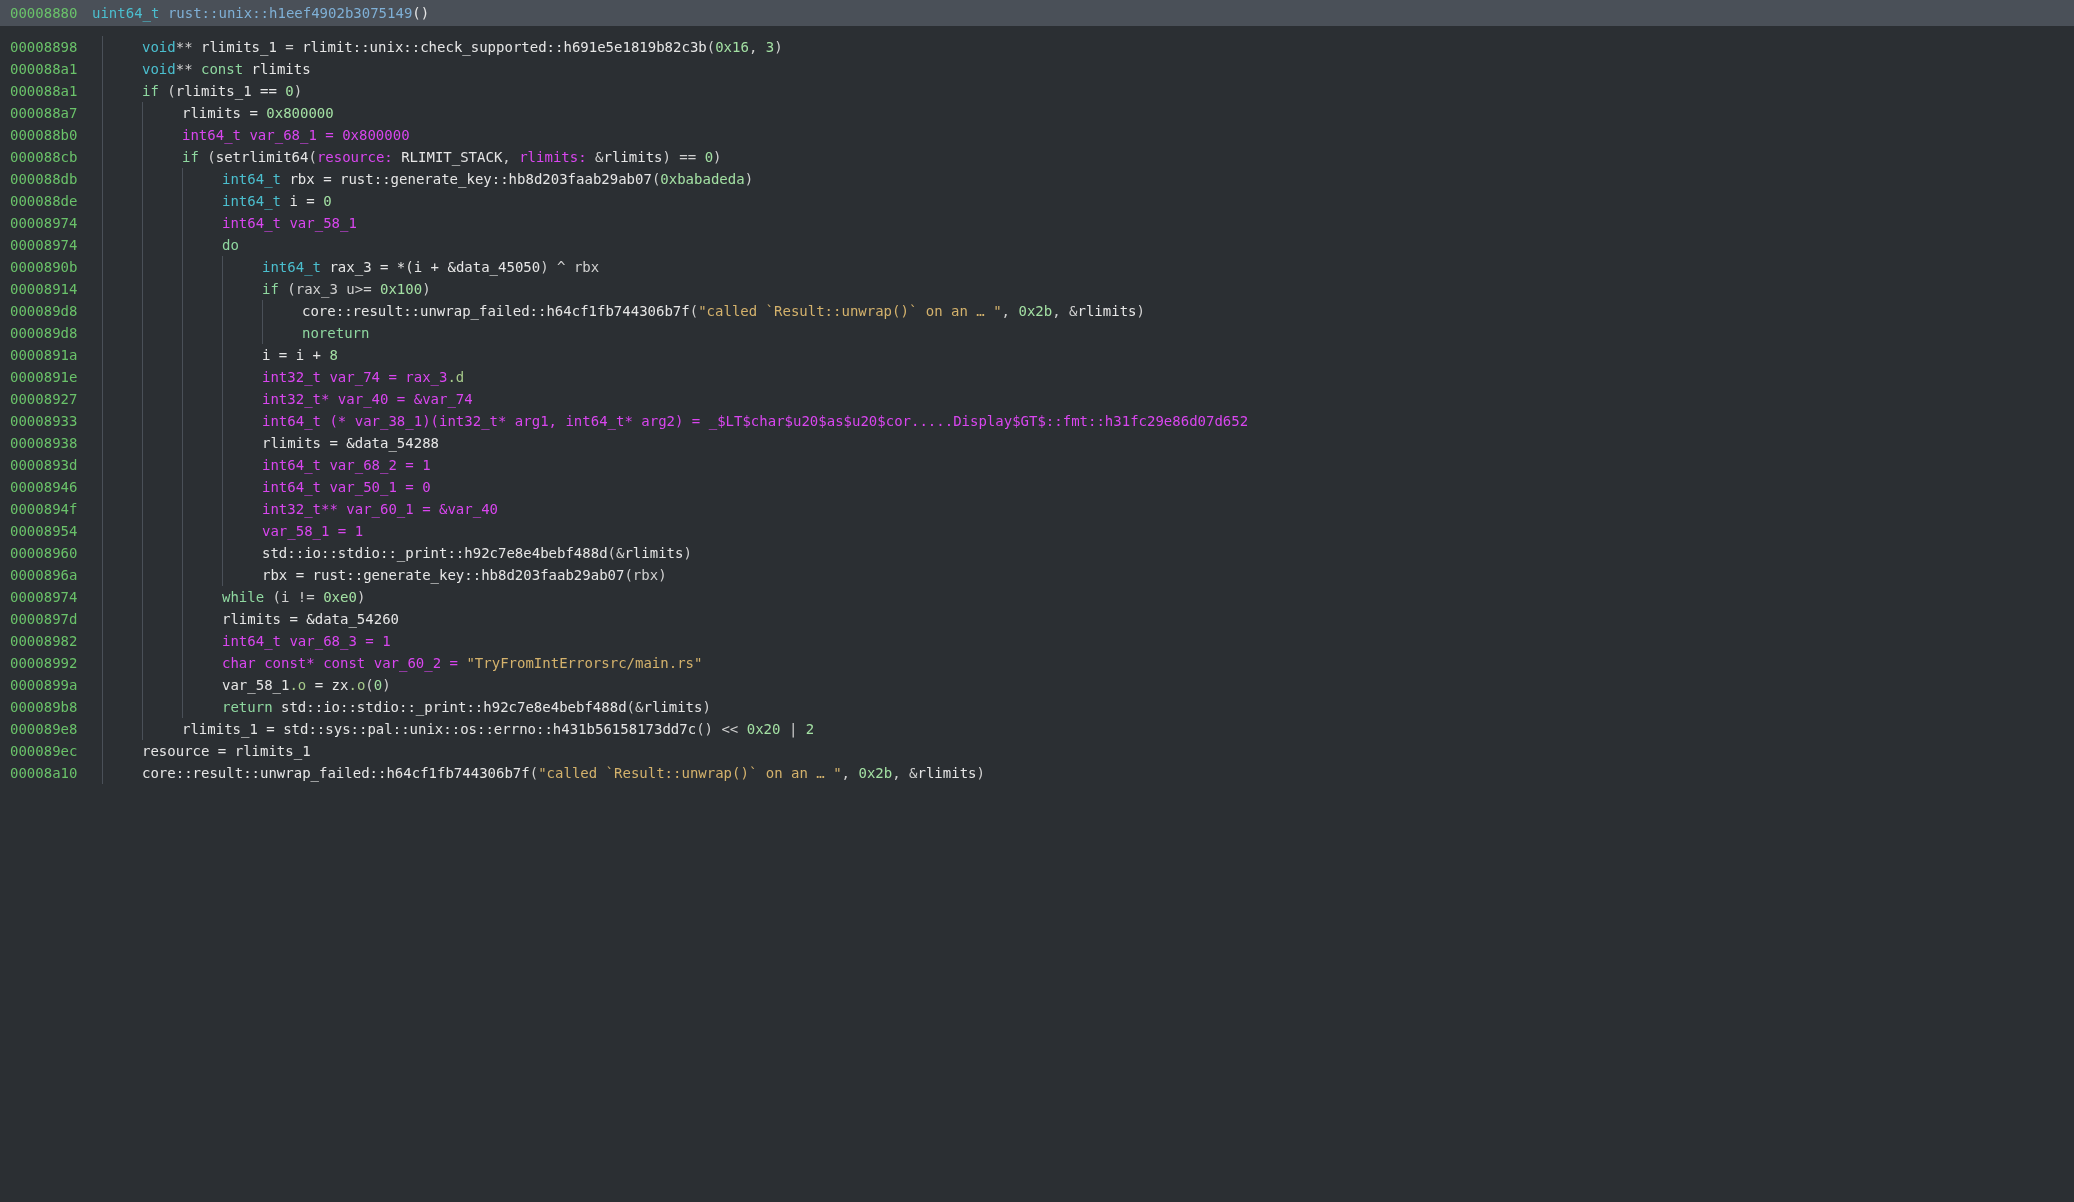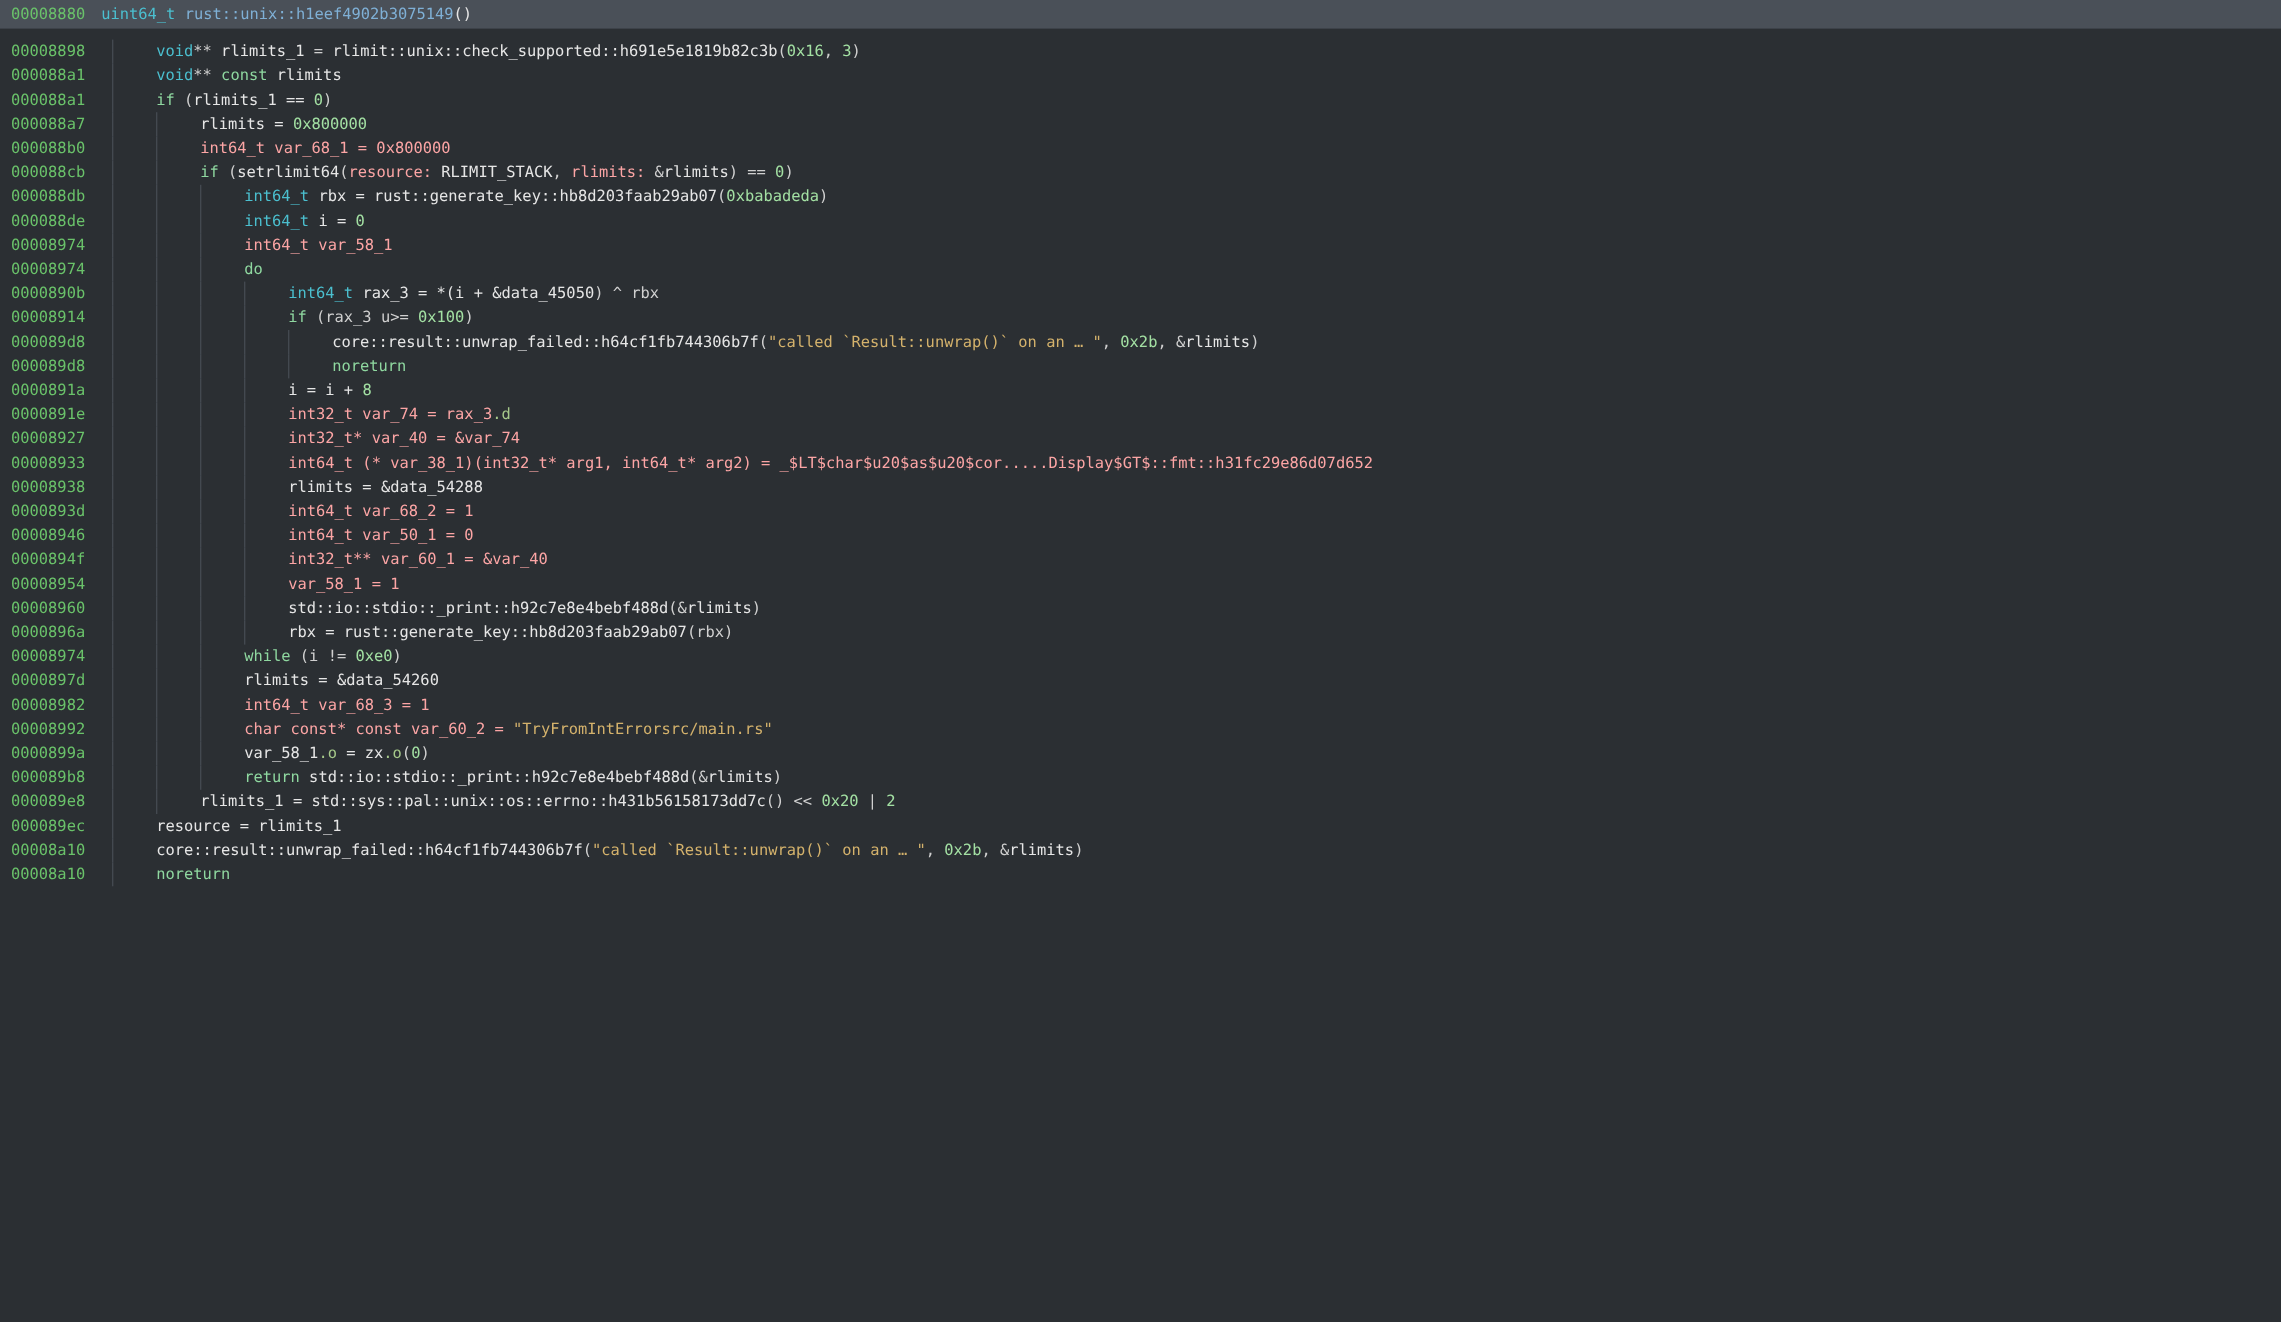--- a/index.html
+++ b/index.html
@@ -32,21 +32,21 @@
   }
   .line {
     display: block;
     padding: 0;
   }
   
   .t-type    { color: #4bbfcf; }   
   .t-func    { color: #7fb0d6; }   
   .t-kw      { color: #8fd8a0; }   
   .t-light   { color: #e6e6e6; }   
-  .t-comment { color: #fca5a5; }   
+  .t-comment { color: #d946ef; }   
   .t-num     { color: #a3e0a3; }   
   .t-str     { color: #d4b26c; }   
   .t-op      { color: #d0d0d0; }
   .t-field   { color: #a6c98a; }   
 
   .indent {
     display:inline-block;
   }
 </style>
 </head>
@@ -89,14 +89,13 @@
     <div class="line"><span class="addr-col">0000896a</span><span class="code-area"><span class="indent" style="width: 10px;"></span><span class="indent" style="width: 40px; border-left: 1px solid rgb(74, 80, 88); height: 22px; vertical-align: top;"></span><span class="indent" style="width: 40px; border-left: 1px solid rgb(74, 80, 88); height: 22px; vertical-align: top;"></span><span class="indent" style="width: 40px; border-left: 1px solid rgb(74, 80, 88); height: 22px; vertical-align: top;"></span><span class="indent" style="width: 40px; border-left: 1px solid rgb(74, 80, 88); height: 22px; vertical-align: top;"></span><span><span class="t-light">rbx = rust::generate_key::hb8d203faab29ab07</span><span class="t-op">(rbx)</span></span></span></div>
     <div class="line"><span class="addr-col">00008974</span><span class="code-area"><span class="indent" style="width: 10px;"></span><span class="indent" style="width: 40px; border-left: 1px solid rgb(74, 80, 88); height: 22px; vertical-align: top;"></span><span class="indent" style="width: 40px; border-left: 1px solid rgb(74, 80, 88); height: 22px; vertical-align: top;"></span><span class="indent" style="width: 40px; border-left: 1px solid rgb(74, 80, 88); height: 22px; vertical-align: top;"></span><span><span class="t-kw">while</span><span class="t-op"> (i != </span><span class="t-num">0xe0</span><span class="t-op">)</span></span></span></div>
     <div class="line"><span class="addr-col">0000897d</span><span class="code-area"><span class="indent" style="width: 10px;"></span><span class="indent" style="width: 40px; border-left: 1px solid rgb(74, 80, 88); height: 22px; vertical-align: top;"></span><span class="indent" style="width: 40px; border-left: 1px solid rgb(74, 80, 88); height: 22px; vertical-align: top;"></span><span class="indent" style="width: 40px; border-left: 1px solid rgb(74, 80, 88); height: 22px; vertical-align: top;"></span><span><span class="t-light">rlimits = &amp;</span><span class="t-light">data_54260</span></span></span></div>
     <div class="line"><span class="addr-col">00008982</span><span class="code-area"><span class="indent" style="width: 10px;"></span><span class="indent" style="width: 40px; border-left: 1px solid rgb(74, 80, 88); height: 22px; vertical-align: top;"></span><span class="indent" style="width: 40px; border-left: 1px solid rgb(74, 80, 88); height: 22px; vertical-align: top;"></span><span class="indent" style="width: 40px; border-left: 1px solid rgb(74, 80, 88); height: 22px; vertical-align: top;"></span><span><span class="t-comment">int64_t var_68_3 = 1</span></span></span></div>
     <div class="line"><span class="addr-col">00008992</span><span class="code-area"><span class="indent" style="width: 10px;"></span><span class="indent" style="width: 40px; border-left: 1px solid rgb(74, 80, 88); height: 22px; vertical-align: top;"></span><span class="indent" style="width: 40px; border-left: 1px solid rgb(74, 80, 88); height: 22px; vertical-align: top;"></span><span class="indent" style="width: 40px; border-left: 1px solid rgb(74, 80, 88); height: 22px; vertical-align: top;"></span><span><span class="t-comment">char const* const var_60_2 = </span><span class="t-str">"TryFromIntErrorsrc/main.rs"</span></span></span></div>
     <div class="line"><span class="addr-col">0000899a</span><span class="code-area"><span class="indent" style="width: 10px;"></span><span class="indent" style="width: 40px; border-left: 1px solid rgb(74, 80, 88); height: 22px; vertical-align: top;"></span><span class="indent" style="width: 40px; border-left: 1px solid rgb(74, 80, 88); height: 22px; vertical-align: top;"></span><span class="indent" style="width: 40px; border-left: 1px solid rgb(74, 80, 88); height: 22px; vertical-align: top;"></span><span><span class="t-light">var_58_1</span><span class="t-field">.o</span><span class="t-light"> = zx</span><span class="t-field">.o</span><span class="t-op">(</span><span class="t-num">0</span><span class="t-op">)</span></span></span></div>
     <div class="line"><span class="addr-col">000089b8</span><span class="code-area"><span class="indent" style="width: 10px;"></span><span class="indent" style="width: 40px; border-left: 1px solid rgb(74, 80, 88); height: 22px; vertical-align: top;"></span><span class="indent" style="width: 40px; border-left: 1px solid rgb(74, 80, 88); height: 22px; vertical-align: top;"></span><span class="indent" style="width: 40px; border-left: 1px solid rgb(74, 80, 88); height: 22px; vertical-align: top;"></span><span><span class="t-kw">return</span><span class="t-light"> std::io::stdio::_print::h92c7e8e4bebf488d</span><span class="t-op">(&amp;</span><span class="t-light">rlimits</span><span class="t-op">)</span></span></span></div>
     <div class="line"><span class="addr-col">000089e8</span><span class="code-area"><span class="indent" style="width: 10px;"></span><span class="indent" style="width: 40px; border-left: 1px solid rgb(74, 80, 88); height: 22px; vertical-align: top;"></span><span class="indent" style="width: 40px; border-left: 1px solid rgb(74, 80, 88); height: 22px; vertical-align: top;"></span><span><span class="t-light">rlimits_1 = std::sys::pal::unix::os::errno::h431b56158173dd7c</span><span class="t-op">() &lt;&lt; </span><span class="t-num">0x20</span><span class="t-op"> | </span><span class="t-num">2</span></span></span></div>
     <div class="line"><span class="addr-col">000089ec</span><span class="code-area"><span class="indent" style="width: 10px;"></span><span class="indent" style="width: 40px; border-left: 1px solid rgb(74, 80, 88); height: 22px; vertical-align: top;"></span><span><span class="t-light">resource = rlimits_1</span></span></span></div>
     <div class="line"><span class="addr-col">00008a10</span><span class="code-area"><span class="indent" style="width: 10px;"></span><span class="indent" style="width: 40px; border-left: 1px solid rgb(74, 80, 88); height: 22px; vertical-align: top;"></span><span><span class="t-light">core::result::unwrap_failed::h64cf1fb744306b7f</span><span class="t-op">(</span><span class="t-str">"called `Result::unwrap()` on an … "</span><span class="t-op">, </span><span class="t-num">0x2b</span><span class="t-op">, &amp;</span><span class="t-light">rlimits</span><span class="t-op">)</span></span></span></div>
-    <div class="line"><span class="addr-col">00008a10</span><span class="code-area"><span class="indent" style="width: 10px;"></span><span class="indent" style="width: 40px; border-left: 1px solid rgb(74, 80, 88); height: 22px; vertical-align: top;"></span><span><span class="t-kw">noreturn</span></span></span></div>
   </div>
 
 </body></html>

